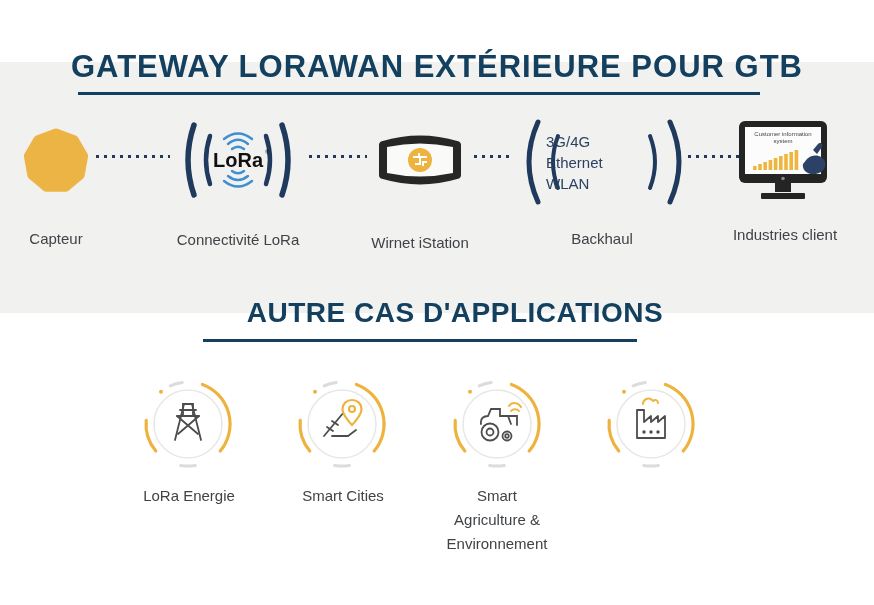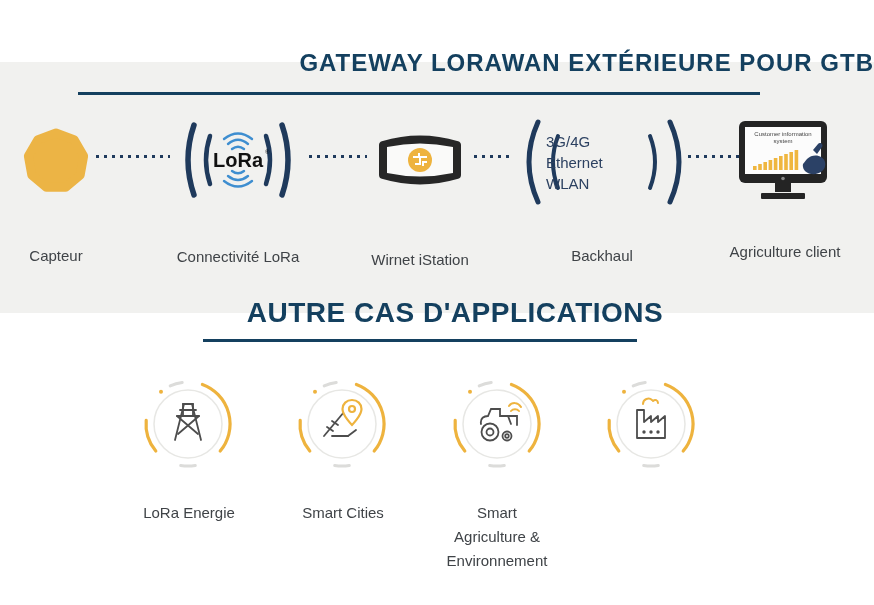--- a/index.html
+++ b/index.html
@@ -3,29 +3,29 @@
 <meta charset="utf-8">
 <style>
   html,body{margin:0;padding:0;background:#ffffff;}
   .canvas{
     position:relative;width:874px;height:605px;overflow:hidden;
     background:#ffffff;font-family:"Liberation Sans", sans-serif;
   }
   .band{position:absolute;left:0;top:62px;width:874px;height:251px;background:#f1f1ef;}
   .title{position:absolute;left:0;width:874px;text-align:center;margin:0;
          color:#14405f;font-weight:bold;}
-  .t1{top:49px;font-size:24px;letter-spacing:1px;text-align:right;}
+  .t1{top:49px;font-size:31px;letter-spacing:1px;}
   .t2{top:297px;font-size:28px;letter-spacing:.5px;padding-left:18px;}
   .rule{position:absolute;height:3px;background:#14405f;}
   .rule1{left:78px;top:92px;width:682px;}
   .rule2{left:203px;top:339px;width:434px;}
   .dots{position:absolute;height:3px;
         background:repeating-linear-gradient(to right,#1f3a5c 0 3px,transparent 3px 8px);}
   .flow-label,.uc-label{position:absolute;transform:translateX(-50%);
-        color:#3f4347;font-size:15px;white-space:nowrap;text-align:center;margin-top:17px;}
+        color:#3f4347;font-size:15px;white-space:nowrap;text-align:center;}
   .uc-label{line-height:24px;white-space:normal;width:160px;}
   .abs{position:absolute;}
   .bh-lines{position:absolute;left:546px;top:131px;width:116px;text-align:left;
             color:#2c4161;font-size:15px;line-height:21px;}
   svg{display:block;}
 </style>
 </head>
 <body>
 
 <div class="canvas">
@@ -115,21 +115,21 @@
     <g fill="#2b4166">
       <path d="M79,29 l5,-6 c2,-2.5 6,0.5 4,3 l-5,7 z"></path>
       <path d="M73,38 c6,-6 16,-4 18,3 c2,8 -6,13 -14,12 c-6,-1 -9,-6 -8,-10 z"></path>
     </g>
   </svg>
 
   <div class="flow-label" style="left:56px;top:230px">Capteur</div>
   <div class="flow-label" style="left:238px;top:231px">Connectivité LoRa</div>
   <div class="flow-label" style="left:420px;top:234px">Wirnet iStation</div>
   <div class="flow-label" style="left:602px;top:230px">Backhaul</div>
-  <div class="flow-label" style="left:785px;top:226px">Agriculture client</div>
+  <div class="flow-label" style="left:785px;top:226px">Industries client</div>
 
   <h2 class="title t2">AUTRE CAS D'APPLICATIONS</h2>
   <div class="rule rule2"></div>
 
   <svg class="abs" style="left:142px;top:378px" width="92" height="92" viewBox="0 0 92 92">
     <circle cx="46" cy="46" r="34" fill="#ffffff" stroke="#e7e7e4" stroke-width="1.5"></circle>
     <g fill="none" stroke="#dcdcda" stroke-width="3" stroke-linecap="round">
       <path d="M53.3,87.4 A42,42 0 0 1 38.7,87.4"></path>
       <path d="M28.2,7.9 A42,42 0 0 1 40.2,4.4"></path>
     </g>

